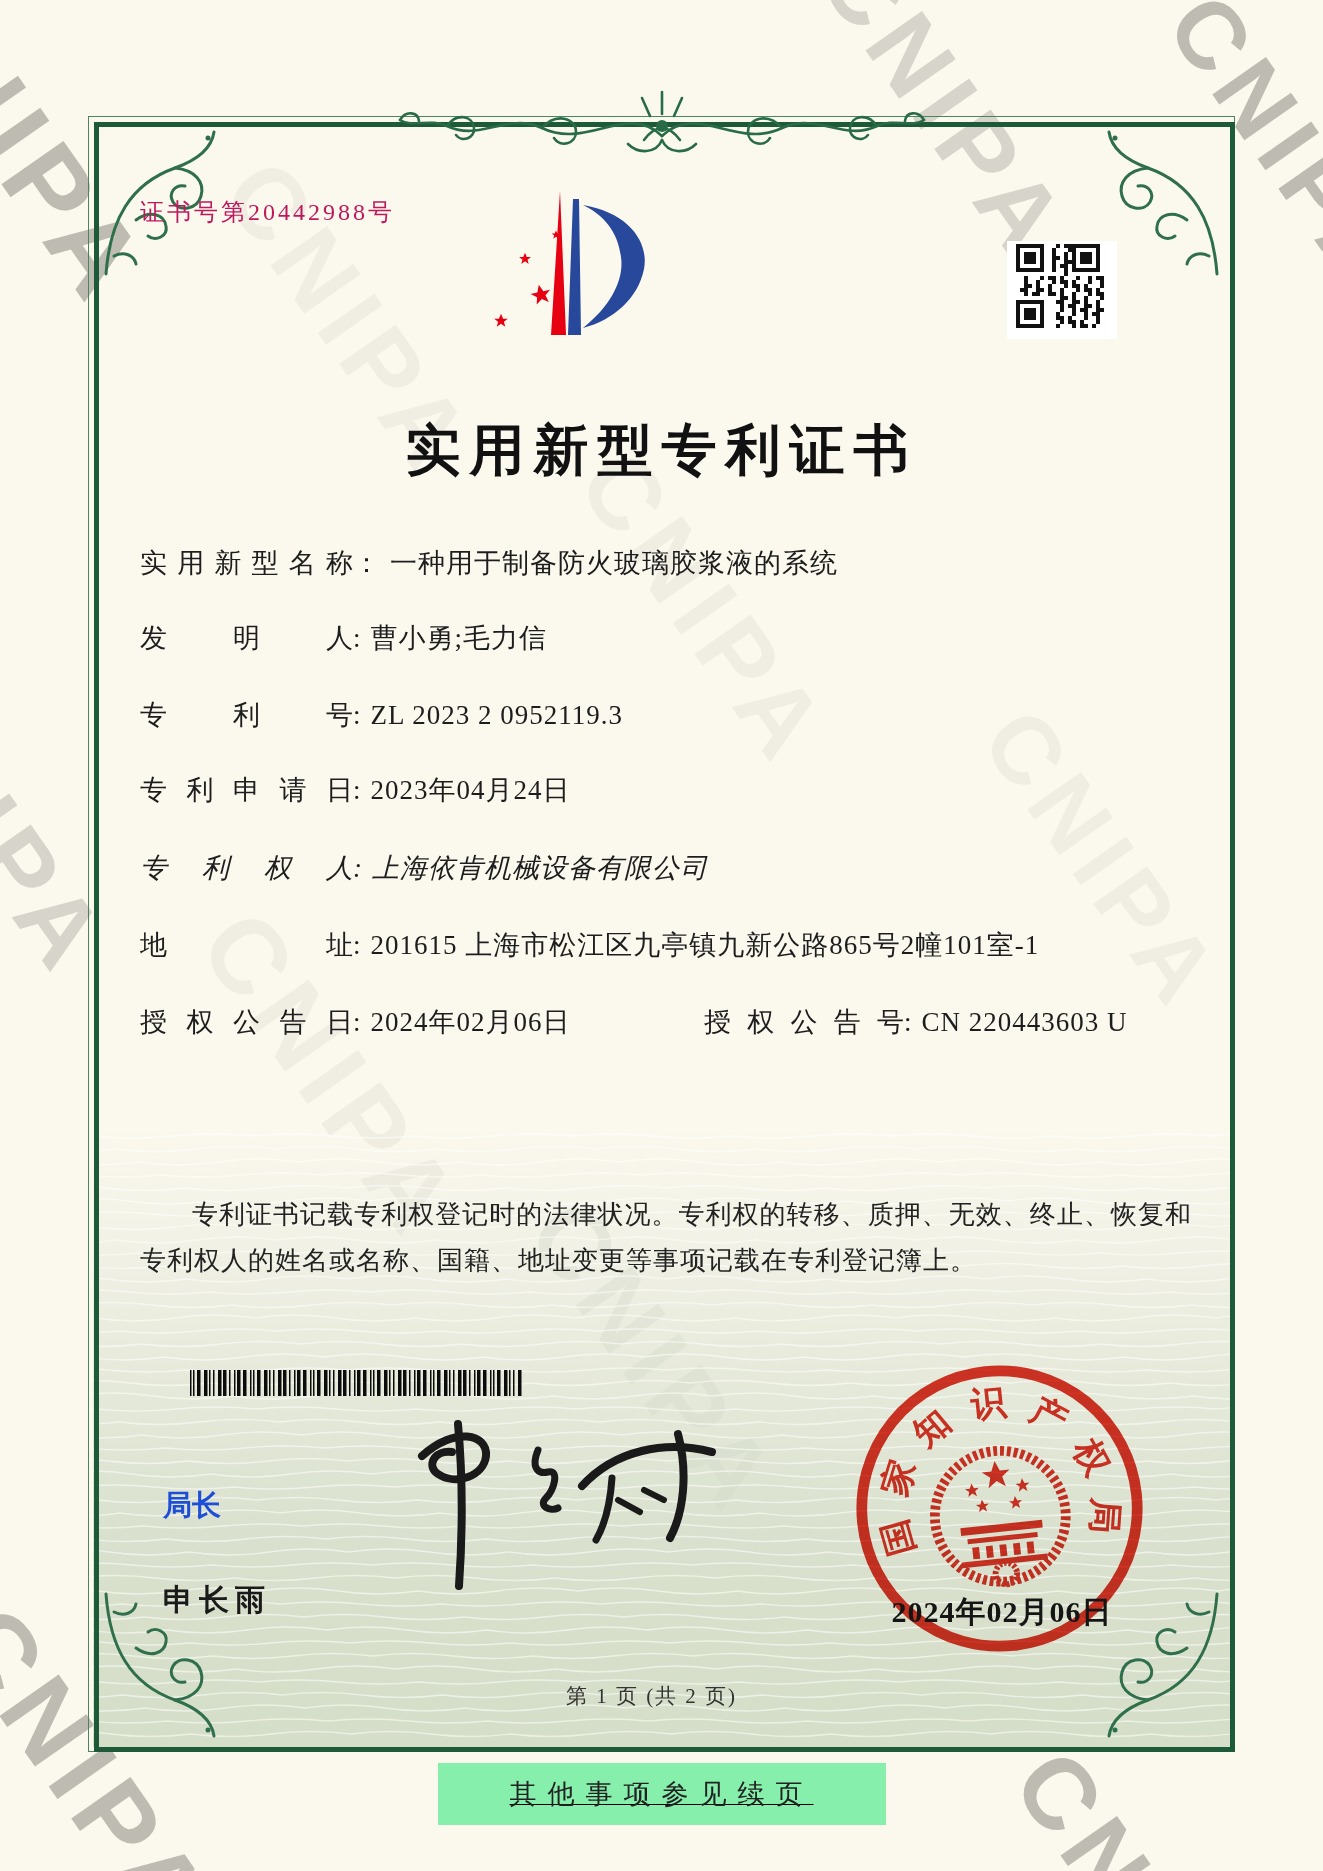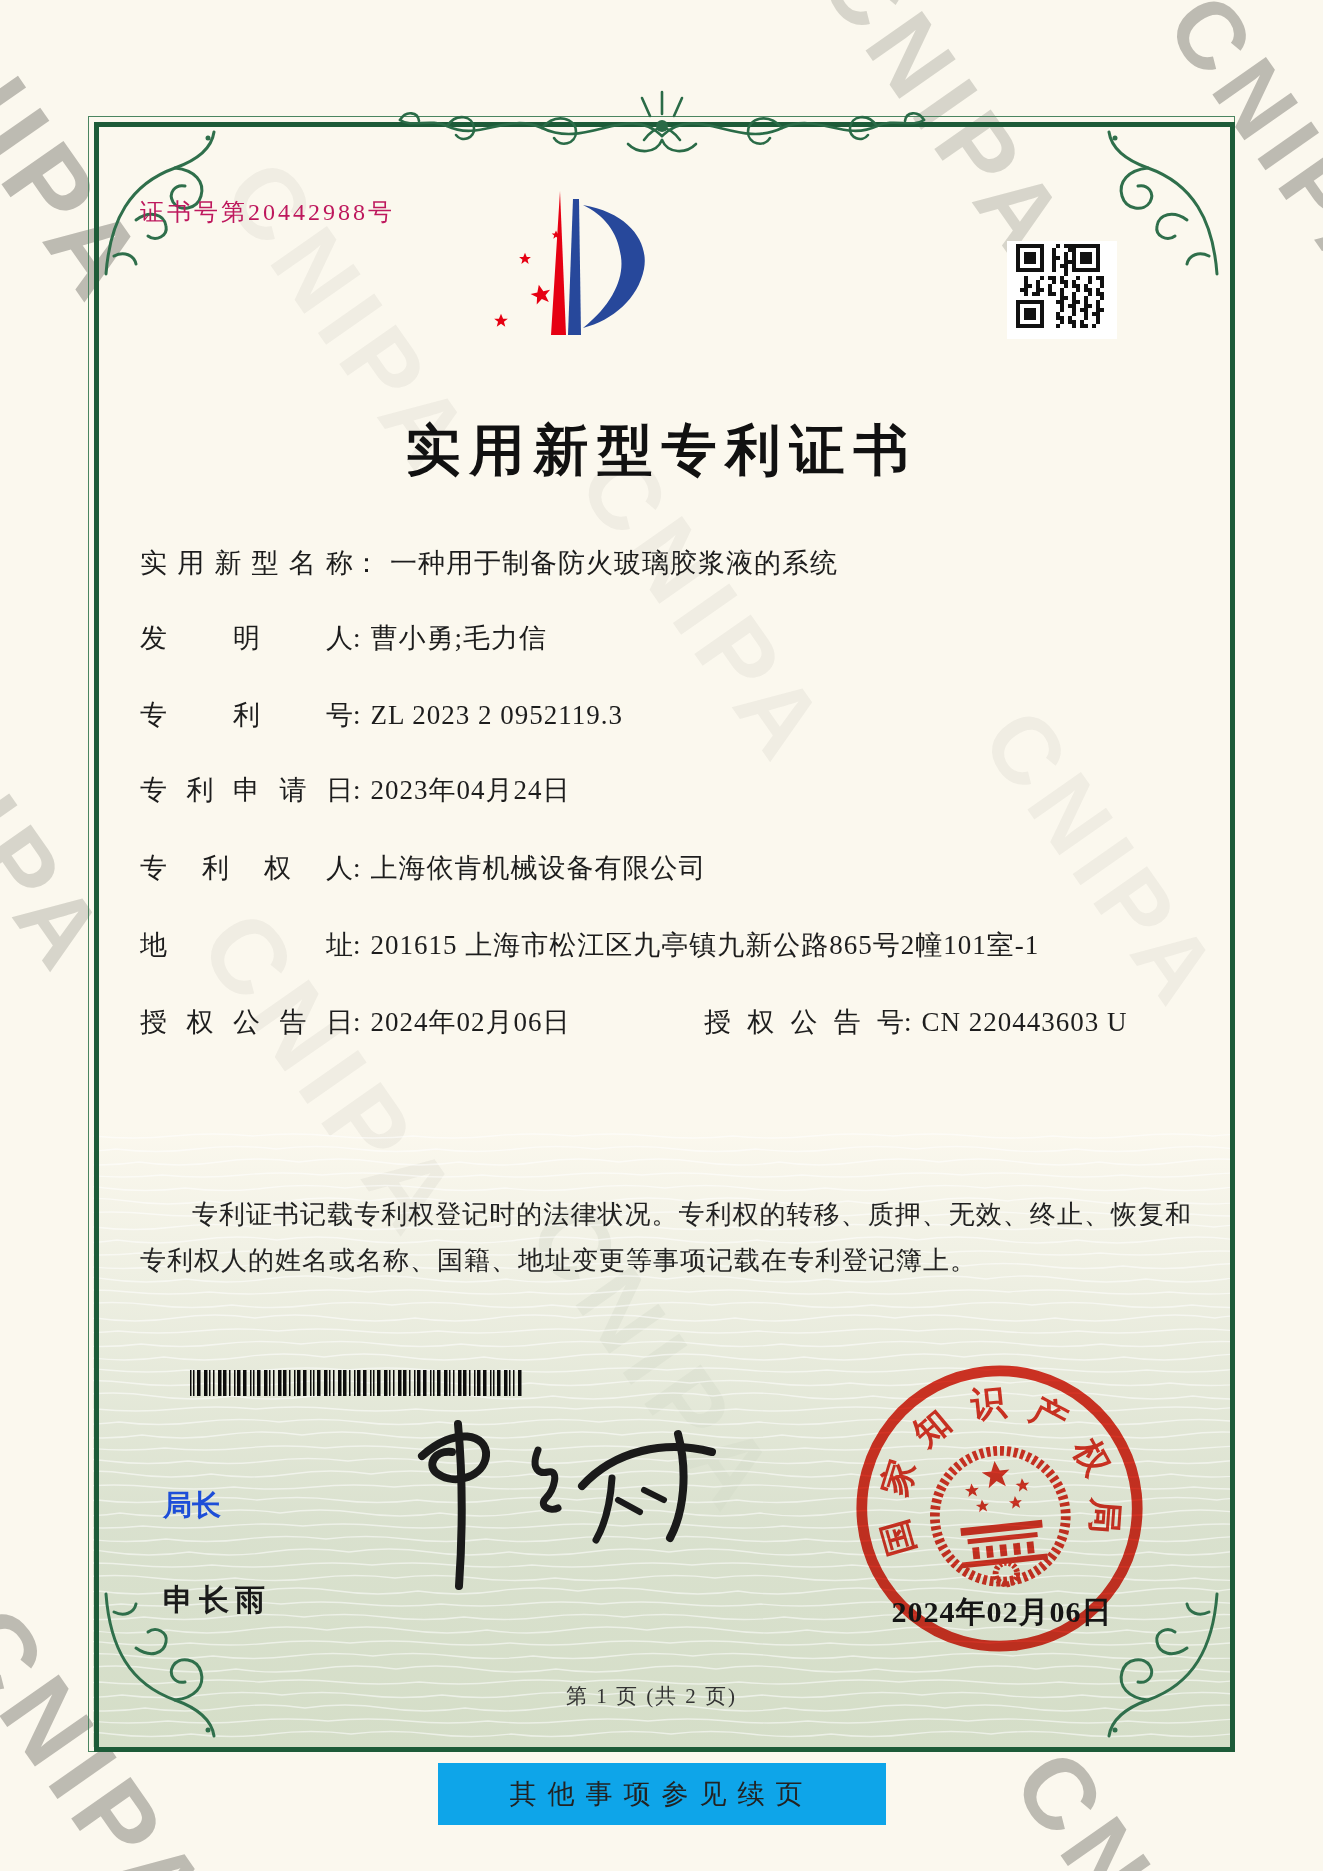--- a/index.html
+++ b/index.html
@@ -55,22 +55,22 @@
   #signature{left:360px;top:1408px;}
 
   #seal{left:853px;top:1362px;width:293px;height:293px;z-index:7;
     transform:rotate(-6deg);mix-blend-mode:multiply;opacity:.93;}
   #seal-date{left:872px;top:1592px;width:260px;text-align:center;font-size:30px;
     font-weight:700;color:#151515;z-index:8;letter-spacing:1px;}
 
   #page-num{left:0;top:1682px;width:1303px;text-align:center;font-size:21px;color:#333;
     letter-spacing:2px;z-index:6;}
 
-  #cont-box{left:50%;top:1763px;transform:translateX(-50%);background:#0ea5e9;
-    padding:13px 72px;z-index:6;}
+  #cont-box{left:50%;top:1763px;transform:translateX(-50%);background:#86efac;
+    padding:13px 72px;z-index:6;text-decoration:underline;}
   #cont-note{font-size:27px;letter-spacing:11px;color:#222;white-space:nowrap;}
 </style>
 </head>
 <body>
 
 <div id="page">
 
   <span class="wm wm-dark" style="left:-45px;top:-60px;font-size:110px;">CNIPA</span>
   <span class="wm wm-light" style="left:295px;top:140px;font-size:100px;">CNIPA</span>
   <span class="wm wm-mid" style="left:890px;top:-75px;font-size:100px;">CNIPA</span>
@@ -323,21 +323,21 @@
   </div>
   <div class="content field-row" style="top:620px;">
     <span class="flabel">发明人</span><span class="fcolon">:</span><span class="fval">曹小勇;毛力信</span>
   </div>
   <div class="content field-row" style="top:697px;">
     <span class="flabel">专利号</span><span class="fcolon">:</span><span class="fval">ZL 2023 2 0952119.3</span>
   </div>
   <div class="content field-row" style="top:772px;">
     <span class="flabel">专利申请日</span><span class="fcolon">:</span><span class="fval">2023年04月24日</span>
   </div>
-  <div class="content field-row" style="top:850px;">
+  <div class="content field-row" style="top:850px;font-style:italic;">
     <span class="flabel">专利权人</span><span class="fcolon">:</span><span class="fval">上海依肯机械设备有限公司</span>
   </div>
   <div class="content field-row" style="top:927px;">
     <span class="flabel">地址</span><span class="fcolon">:</span><span class="fval">201615 上海市松江区九亭镇九新公路865号2幢101室-1</span>
   </div>
   <div class="content field-row" style="top:1004px;">
     <span class="flabel">授权公告日</span><span class="fcolon">:</span><span class="fval">2024年02月06日</span>
     <span style="display:inline-block;width:120px;"></span>
     <span class="flabel2">授权公告号</span><span class="fcolon">:</span><span class="fval">CN 220443603 U</span>
   </div>

